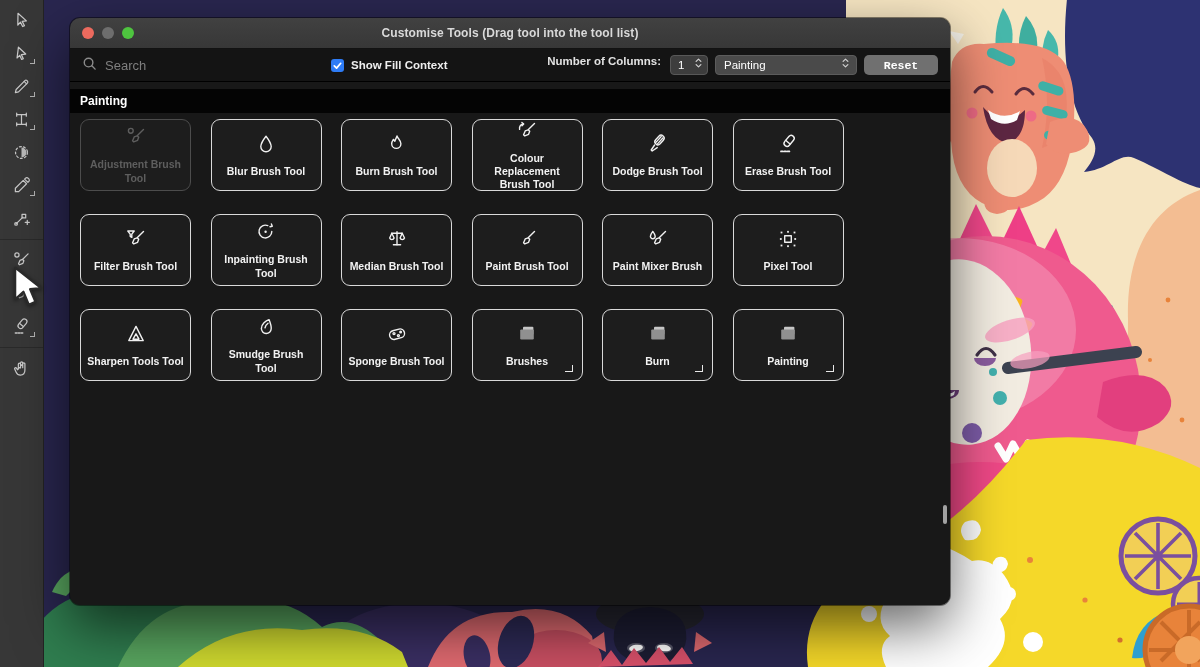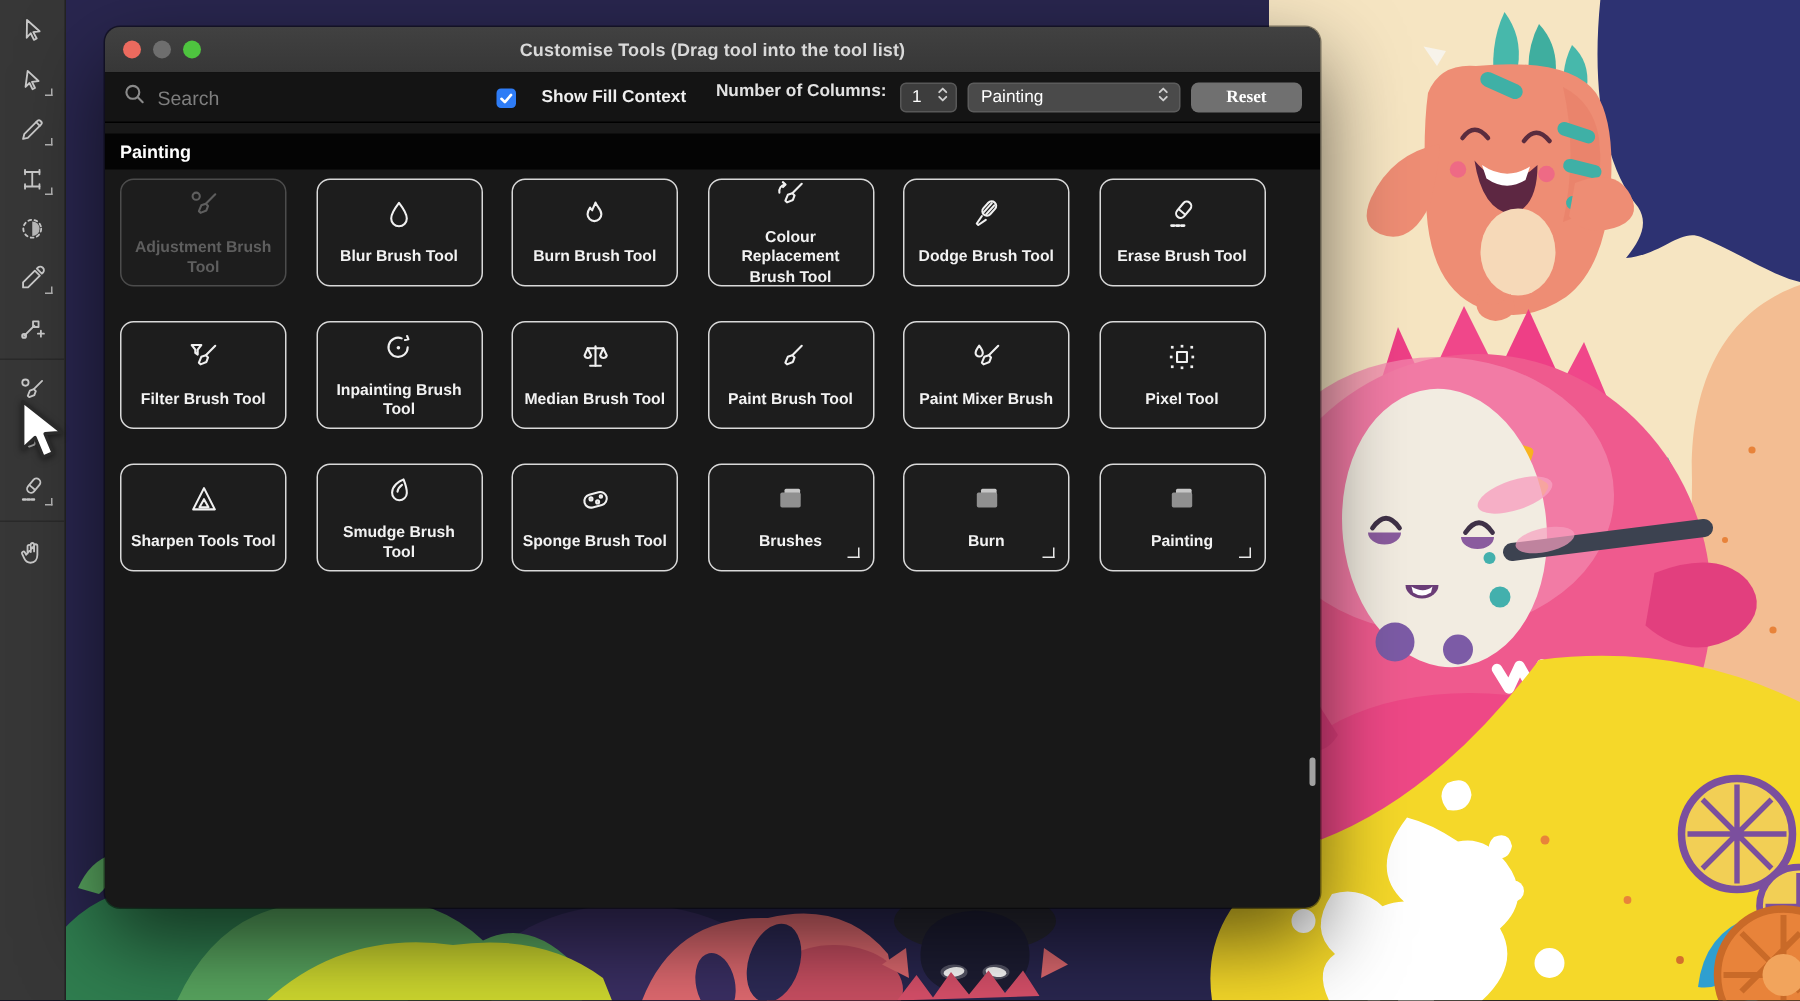--- a/index.html
+++ b/index.html
@@ -11,45 +11,45 @@
   
   .sidebar{position:absolute;left:0;top:0;width:44px;height:667px;background:#373737;
            border-right:1px solid #232323;z-index:5;display:flex;flex-direction:column;
            align-items:stretch;padding-top:4px;box-sizing:border-box;}
   .sb-item{position:relative;height:33px;display:flex;align-items:center;justify-content:center;color:#c9c9c9;}
   .sb-item svg{display:block;}
   .sb-fly{position:absolute;right:8px;bottom:6px;width:4px;height:4px;
           border-right:1.2px solid #b3b3b3;border-bottom:1.2px solid #b3b3b3;}
   .sb-divider{height:1px;background:#2a2a2a;margin:4px 0 4px 0;}
   
-  .dialog{position:absolute;left:70px;top:18px;width:810px;height:587px;z-index:10;
+  .dialog{position:absolute;left:70px;top:18px;width:880px;height:587px;z-index:10;
           background:#181818;border-radius:10px;overflow:hidden;
           box-shadow:0 22px 55px rgba(0,0,0,.6),0 0 0 1px rgba(0,0,0,.45);}
   .titlebar{position:relative;height:30px;background:linear-gradient(#414141,#373737);
             border-bottom:1px solid #121212;display:flex;align-items:center;justify-content:center;}
   .title{font-size:12px;font-weight:700;color:#d9d9d9;letter-spacing:.1px;}
   .lights{position:absolute;left:12px;top:0;height:30px;display:flex;align-items:center;gap:8px;}
   .light{width:12px;height:12px;border-radius:50%;background:#666;}
   .tb{height:33px;background:#141414;border-bottom:1px solid #000;
       display:flex;align-items:center;padding:0 12px;box-sizing:border-box;color:#e6e6e6;}
   .search{display:flex;align-items:center;gap:8px;width:203px;color:#7f7f7f;}
   .search .ph{font-size:13px;color:#7f7f7f;}
-  .cbgroup{display:flex;align-items:flex-start;gap:17px;padding-left:46px;}
+  .cbgroup{display:flex;align-items:flex-start;gap:7px;padding-left:46px;}
   .cbox{width:13px;height:13px;border-radius:3px;display:flex;align-items:center;justify-content:center;background:#2e7cf6;}
   .cblabel{font-size:11.5px;font-weight:700;color:#efefef;}
   .rcluster{margin-left:auto;display:flex;align-items:flex-start;gap:7px;}
   .collabel{font-size:11.5px;font-weight:700;color:#e2e2e2;margin-right:2px;}
   .stepper{width:38px;height:20px;background:#3d3d3d;border:1px solid #585858;border-radius:4px;
            display:flex;align-items:center;justify-content:space-between;padding:0 3px 0 7px;box-sizing:border-box;}
   .stepper .val{font-size:11.5px;color:#fff;}
   .dropdown{width:142px;height:20px;background:#4a4a4a;border:1px solid #5c5c5c;border-radius:4px;
             display:flex;align-items:center;justify-content:space-between;padding:0 5px 0 8px;box-sizing:border-box;}
   .dropdown .val{font-size:11.5px;color:#fff;}
   .resetbtn{width:74px;height:20px;background:#707070;border:none;border-radius:5px;
-            font-size:11.5px;font-weight:700;color:#fff;font-family:Liberation Serif, serif;}
+            font-size:11.5px;font-weight:700;color:#fff;font-family:Liberation Mono, monospace;}
   .content{position:relative;height:calc(587px - 64px);background:#181818;}
   .secheader{margin-top:7px;height:24px;background:#040404;display:flex;align-items:center;
              padding-left:10px;font-size:12px;font-weight:700;color:#fff;}
   .grid{display:grid;grid-template-columns:repeat(6,111px);grid-auto-rows:72px;
         gap:23px 19.5px;padding:6px 10px 10px 10px;}
   .tool-btn{position:relative;background:#1d1d1d;border:1.4px solid #d9d9d9;border-radius:9px;
             display:flex;flex-direction:column;align-items:center;justify-content:center;
             gap:5px;color:#f0f0f0;box-sizing:border-box;}
   .tool-btn .t-label{font-size:10.5px;font-weight:600;text-align:center;line-height:1.25;
                      padding:0 6px;color:#f2f2f2;}

